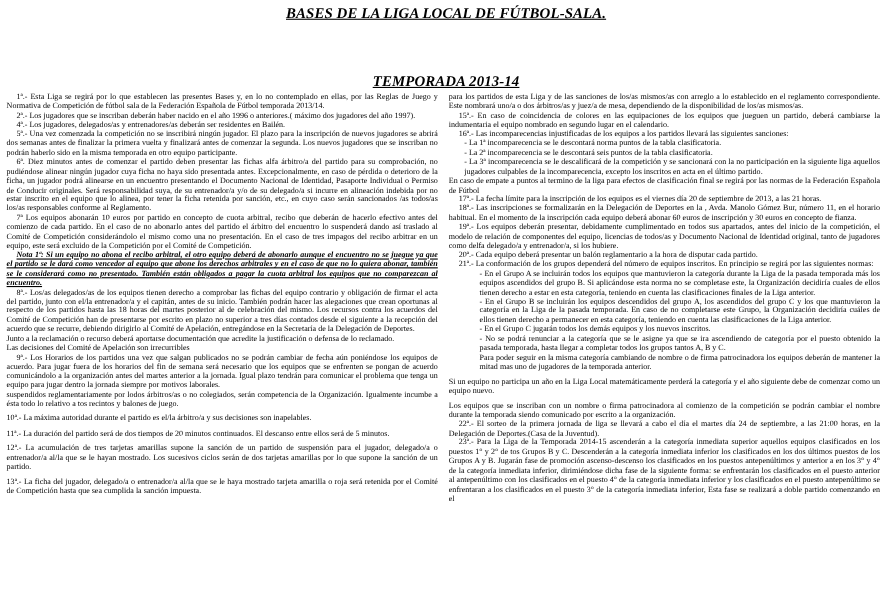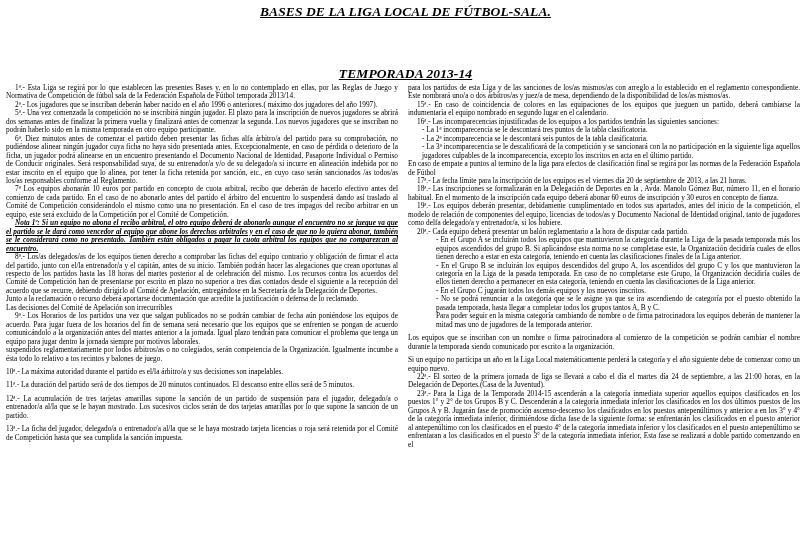--- a/index.html
+++ b/index.html
@@ -71,52 +71,54 @@
   <h1 class="doc-title">
     <span>BASES DE LA LIGA LOCAL DE FÚTBOL-SALA.</span>
     <span class="line2">TEMPORADA 2013-14</span>
   </h1>
 
   <div class="columns">
 
     <div class="col">
       <p class="ind">1ª.- Esta Liga se regirá por lo que establecen las presentes Bases y, en lo no contemplado en ellas, por las Reglas de Juego y Normativa de Competición de fútbol sala de la Federación Española de Fútbol temporada 2013/14.</p>
       <p class="ind">2ª.- Los jugadores que se inscriban deberán haber nacido en el año 1996 o anteriores.( máximo dos jugadores del año 1997).</p>
+      <p class="ind">4ª.- Los jugadores, delegados/as y entrenadores/as deberán ser residentes en Bailén.</p>
       <p class="ind">5ª.-  Una vez comenzada la competición no se inscribirá ningún jugador. El plazo para la inscripción de nuevos jugadores se abrirá dos semanas antes de finalizar la primera vuelta y finalizará antes de comenzar la segunda. Los nuevos jugadores que se inscriban no podrán haberlo sido en la misma temporada en otro equipo participante.</p>
       <p class="ind">6ª. Diez minutos antes de comenzar el partido deben presentar las fichas alfa árbitro/a del partido para su comprobación, no pudiéndose alinear ningún jugador cuya ficha no haya sido presentada antes. Excepcionalmente, en caso de pérdida o deterioro de la ficha, un jugador podrá alinearse en un encuentro presentando el Documento Nacional de Identidad, Pasaporte Individual o Permiso de Conducir originales. Será responsabilidad suya, de su entrenador/a y/o de su delegado/a si incurre en alineación indebida por no estar inscrito en el equipo que lo alinea, por tener la ficha retenida por sanción, etc., en cuyo caso serán sancionados /as todos/as los/as responsables conforme al Reglamento.</p>
       <p class="ind">7ª Los equipos abonarán 10 euros por partido en concepto de cuota arbitral, recibo que deberán de hacerlo efectivo antes del comienzo de cada partido. En el caso de no abonarlo antes del partido el árbitro del encuentro lo suspenderá dando así traslado al Comité de Competición considerándolo el mismo como una no presentación. En el caso de tres impagos del recibo arbitrar en un equipo, este será excluido de la Competición por el Comité de Competición.</p>
       <p class="ind"><i><b><u>Nota 1ª: Si un equipo no abona el recibo arbitral, el otro equipo deberá de abonarlo aunque el encuentro no se juegue ya que el partido se le dará como vencedor al equipo que abone los derechos arbitrales y en el caso de que no lo quiera abonar, también se le considerará como no presentado. También están obligados a pagar la cuota arbitral los equipos que no comparezcan al encuentro.</u></b></i></p>
       <p class="ind">8ª.- Los/as delegados/as de los equipos tienen derecho a comprobar las fichas del equipo contrario y obligación de firmar el acta del partido, junto con el/la entrenador/a y el capitán, antes de su inicio. También podrán hacer las alegaciones que crean oportunas al respecto de los partidos hasta las 18 horas del martes posterior al de celebración del mismo. Los recursos contra los acuerdos del Comité de Competición han de presentarse por escrito en plazo no superior a tres días contados desde el siguiente a la recepción del acuerdo que se recurre, debiendo dirigirlo al Comité de Apelación, entregándose en la Secretaría de la Delegación de Deportes.</p>
       <p>Junto a la reclamación o recurso deberá aportarse documentación que acredite la justificación o defensa de lo reclamado.</p>
       <p>Las decisiones del Comité de Apelación son irrecurribles</p>
       <p class="ind">9ª.- Los Horarios de los partidos una vez que salgan publicados no se podrán cambiar de fecha aún poniéndose los equipos de acuerdo. Para jugar fuera de los horarios del fin de semana será necesario que los equipos que se enfrenten se pongan de acuerdo comunicándolo a la organización antes del martes anterior a la jornada. Igual plazo tendrán para comunicar el problema que tenga un equipo para jugar dentro la jornada siempre por motivos laborales.</p>
       <p>suspendidos reglamentariamente por lodos árbitros/as o no colegiados, serán competencia de la Organización. Igualmente incumbe a ésta todo lo relativo a tos recintos y balones de juego.</p>
       <p class="sp">10ª.- La máxima autoridad durante el partido es el/la árbitro/a y sus decisiones son inapelables.</p>
       <p class="sp">11ª.- La duración del partido será de dos tiempos de 20 minutos continuados. El descanso entre ellos será de 5 minutos.</p>
       <p class="sp">12ª.- La acumulación de tres tarjetas amarillas supone la sanción de un partido de suspensión para el jugador, delegado/a o entrenador/a al/la que se le hayan mostrado. Los sucesivos ciclos serán de dos tarjetas amarillas por lo que supone la sanción de un partido.</p>
-      <p class="sp">13ª.- La ficha del jugador, delegado/a o entrenador/a al/la que se le haya mostrado tarjeta licencias o roja será retenida por el Comité de Competición hasta que sea cumplida la sanción impuesta.</p>
+      <p class="sp">13ª.- La ficha del jugador, delegado/a o entrenador/a al/la que se le haya mostrado tarjeta amarilla o roja será retenida por el Comité de Competición hasta que sea cumplida la sanción impuesta.</p>
     </div>
 
     <div class="col">
       <p>para los partidos de esta Liga y de las sanciones de los/as mismos/as con arreglo a lo establecido en el reglamento correspondiente. Este nombrará uno/a o dos árbitros/as y juez/a de mesa, dependiendo de la disponibilidad de los/as mismos/as.</p>
       <p class="ind">15ª.- En caso de coincidencia de colores en las equipaciones de los equipos que jueguen un partido, deberá cambiarse la indumentaria el equipo nombrado en segundo lugar en el calendario.</p>
-      <p class="ind">16ª.- Las incomparecencias injustificadas de los equipos a los partidos tendrán las siguientes sanciones:</p>
-      <p style="padding-left:14px">- La 1ª incomparecencia se le descontará tres puntos de la tabla clasificatoria.</p>
+      <p class="ind">16ª.- Las incomparecencias injustificadas de los equipos a los partidos llevará las siguientes sanciones:</p>
+      <p style="padding-left:14px">- La 1ª incomparecencia se le descontará norma puntos de la tabla clasificatoria.</p>
       <p style="padding-left:14px">- La 2ª incomparecencia se le descontará seis puntos de la tabla clasificatoria.</p>
       <p style="padding-left:14px">- La 3ª incomparecencia se le descalificará de la competición y se sancionará con la no participación en la siguiente liga aquellos jugadores culpables de la incomparecencia, excepto los inscritos en acta en el último partido.</p>
       <p>En caso de empate a puntos al termino de la liga para efectos de clasificación final se regirá por las normas de la Federación Española de Fútbol</p>
       <p class="ind">17ª.- La fecha límite para la inscripción de los equipos es el viernes día 20 de septiembre de 2013, a las 21 horas.</p>
       <p class="ind"><span>18ª.- Las inscripciones se formalizarán en la Delegación de Deportes en la , Avda. Manolo Gómez Bur, número 11, en el horario habitual. En el momento de la inscripción cada equipo deberá abonar 60 euros de inscripción y 30 euros en concepto de fianza.</span></p>
       <p class="ind">19ª.- Los equipos deberán presentar, debidamente cumplimentado en todos sus apartados, antes del inicio de la competición, el modelo de relación de componentes del equipo, licencias de todos/as y Documento Nacional de Identidad original, tanto de jugadores como delfa delegado/a y entrenador/a, si los hubiere.</p>
       <p class="ind">20ª.- Cada equipo deberá presentar un balón reglamentario a la hora de disputar cada partido.</p>
+      <p class="ind">21ª.- La conformación de los grupos dependerá del número de equipos inscritos. En principio se regirá por las siguientes normas:</p>
       <p style="padding-left:28px">- En el Grupo A se incluirán todos los equipos que mantuvieron la categoría durante la Liga de la pasada temporada más los equipos ascendidos del grupo B. Si aplicándose esta norma no se completase este, la Organización decidiría cuales de ellos tienen derecho a estar en esta categoría, teniendo en cuenta las clasificaciones finales de la Liga anterior.</p>
       <p style="padding-left:28px">- En el Grupo B se incluirán los equipos descendidos del grupo A, los ascendidos del grupo C y los que mantuvieron la categoría en la Liga de la pasada temporada. En caso de no completarse este Grupo, la Organización decidiría cuáles de ellos tienen derecho a permanecer en esta categoría, teniendo en cuenta las clasificaciones de la Liga anterior.</p>
       <p style="padding-left:28px">- En el Grupo C jugarán todos los demás equipos y los nuevos inscritos.</p>
       <p style="padding-left:28px">- No se podrá renunciar a la categoría que se le asigne ya que se ira ascendiendo  de categoría por el puesto obtenido la pasada temporada, hasta llegar a completar todos los grupos tantos A, B y C.</p>
       <p style="padding-left:28px">Para poder seguir en la misma categoría cambiando de nombre o de firma patrocinadora los equipos deberán de mantener la mitad mas uno de jugadores de la temporada anterior.</p>
+      <p class="sp">Si un equipo no participa un año en la Liga Local matemáticamente perderá la categoría y el año siguiente debe de comenzar como un equipo nuevo.</p>
       <p class="sp">Los equipos que se inscriban con un nombre o firma patrocinadora al comienzo de la competición se podrán cambiar el nombre durante la temporada siendo comunicado por escrito a la organización.</p>
-      <p class="sp">Si un equipo no participa un año en la Liga Local matemáticamente perderá la categoría y el año siguiente debe de comenzar como un equipo nuevo.</p>
       <p class="ind">22ª.- El sorteo de la primera jornada de liga se llevará a cabo el día el martes día 24 de septiembre, a las 21:00 horas, en la Delegación de Deportes.(Casa de la Juventud).</p>
       <p class="ind">23ª.-  Para la Liga de la Temporada 2014-15 ascenderán a la categoría inmediata superior aquellos equipos clasificados en los puestos 1° y 2° de tos Grupos B y C. Descenderán a la categoría inmediata inferior los clasificados en los dos últimos puestos de los Grupos A y B. Jugarán fase de promoción ascenso-descenso los clasificados en los puestos antepenúltimos y anterior a en los 3° y 4° de la categoría inmediata inferior, dirimiéndose dicha fase de la siguiente forma: se enfrentarán los clasificados en el puesto anterior al antepenúltimo con los clasificados en el puesto 4° de la categoría inmediata inferior y los clasificados en el puesto antepenúltimo  se enfrentaran a los clasificados en el puesto 3° de la categoría inmediata inferior, Esta fase se realizará a doble partido comenzando en el</p>
     </div>
 
   </div>
 </div>
 
 </body></html>

